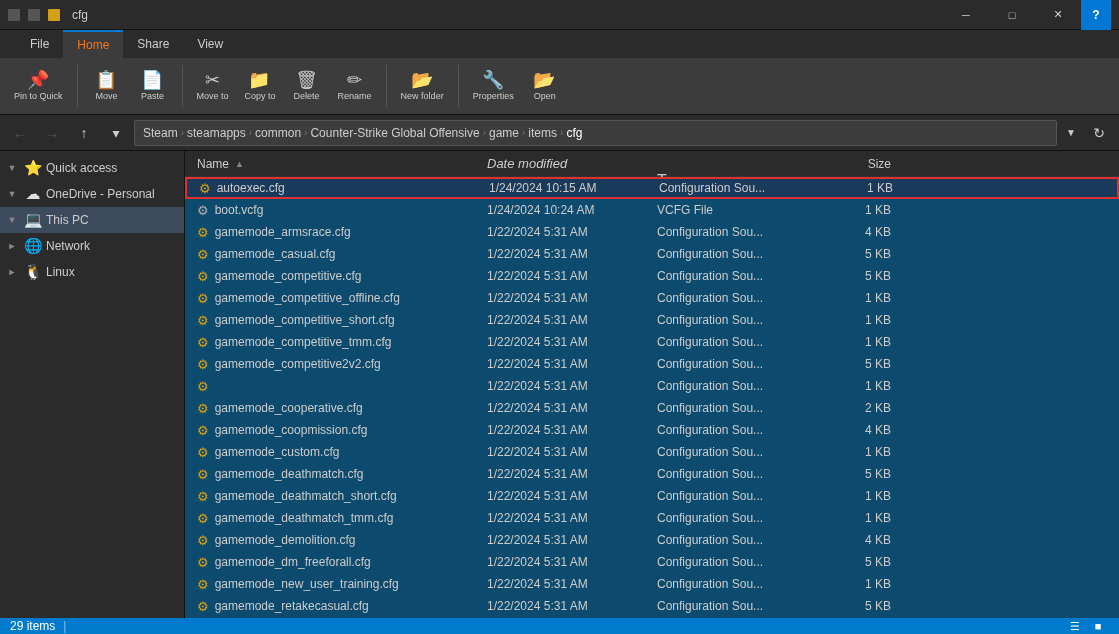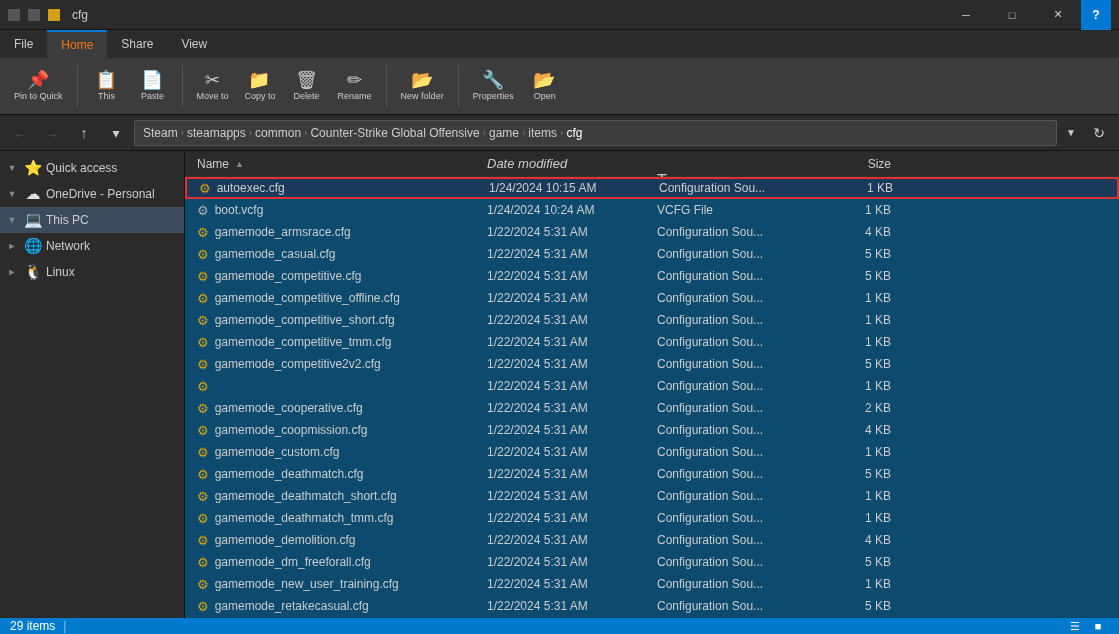--- a/index.html
+++ b/index.html
@@ -9,21 +9,21 @@
     .title-bar { background: #2b2b2b; height: 30px; display: flex; align-items: center; padding: 0 8px; gap: 8px; border-bottom: 1px solid #111; }
     .title-icon { width: 12px; height: 12px; background: #555; display: inline-block; border-radius: 1px; }
     .title-icon.folder { background: #d4a017; }
     .title-bar-title { color: #ccc; font-size: 12px; margin-left: 4px; }
     .title-bar-controls { margin-left: auto; display: flex; }
     .title-ctrl { width: 46px; height: 30px; display: flex; align-items: center; justify-content: center; color: #ccc; font-size: 11px; cursor: pointer; background: transparent; }
     .help-btn { width: 30px; height: 30px; background: #0078d4; display: flex; align-items: center; justify-content: center; color: white; font-size: 12px; font-weight: bold; }
 
     
     .ribbon { background: #2b2b2b; border-bottom: 1px solid #111; }
-    .ribbon-tabs { display: flex; height: 28px; }
+    .ribbon-tabs { display: flex; height: 28px; margin-left: 16px; }
     .ribbon-tab { padding: 0 14px; height: 28px; display: flex; align-items: center; color: #ccc; font-size: 12px; cursor: pointer; }
     .ribbon-tab.active { background: #3c3c3c; border-top: 2px solid #0078d4; color: #f97316; }
     .ribbon-body { background: #3c3c3c; padding: 4px 8px; display: flex; align-items: center; gap: 4px; height: 56px; }
     .ribbon-btn { display: flex; flex-direction: column; align-items: center; padding: 4px 6px; cursor: pointer; color: #ccc; font-size: 10px; gap: 2px; border-radius: 2px; min-width: 42px; }
     .ribbon-icon { font-size: 18px; line-height: 1; }
     .ribbon-sep { width: 1px; background: #555; height: 42px; margin: 0 4px; }
 
     
     .address-bar { background: #2b2b2b; height: 36px; display: flex; align-items: center; padding: 0 6px; gap: 4px; border-bottom: 1px solid #111; }
     .nav-btn { width: 28px; height: 28px; display: flex; align-items: center; justify-content: center; color: #ccc; cursor: pointer; border-radius: 2px; font-size: 14px; }
@@ -106,21 +106,21 @@
     <div class="ribbon-tab">View</div>
   </div>
   <div class="ribbon-body">
     <div class="ribbon-btn">
       <span class="ribbon-icon">📌</span>
       <span style="font-size:9px">Pin to Quick</span>
     </div>
     <div class="ribbon-sep"></div>
     <div class="ribbon-btn">
       <span class="ribbon-icon">📋</span>
-      <span style="font-size:9px">This</span>
+      <span style="font-size:9px">Move</span>
     </div>
     <div class="ribbon-btn">
       <span class="ribbon-icon">📄</span>
       <span style="font-size:9px">Paste</span>
     </div>
     <div class="ribbon-sep"></div>
     <div class="ribbon-btn">
       <span class="ribbon-icon">✂</span>
       <span style="font-size:9px">Move to</span>
     </div>

